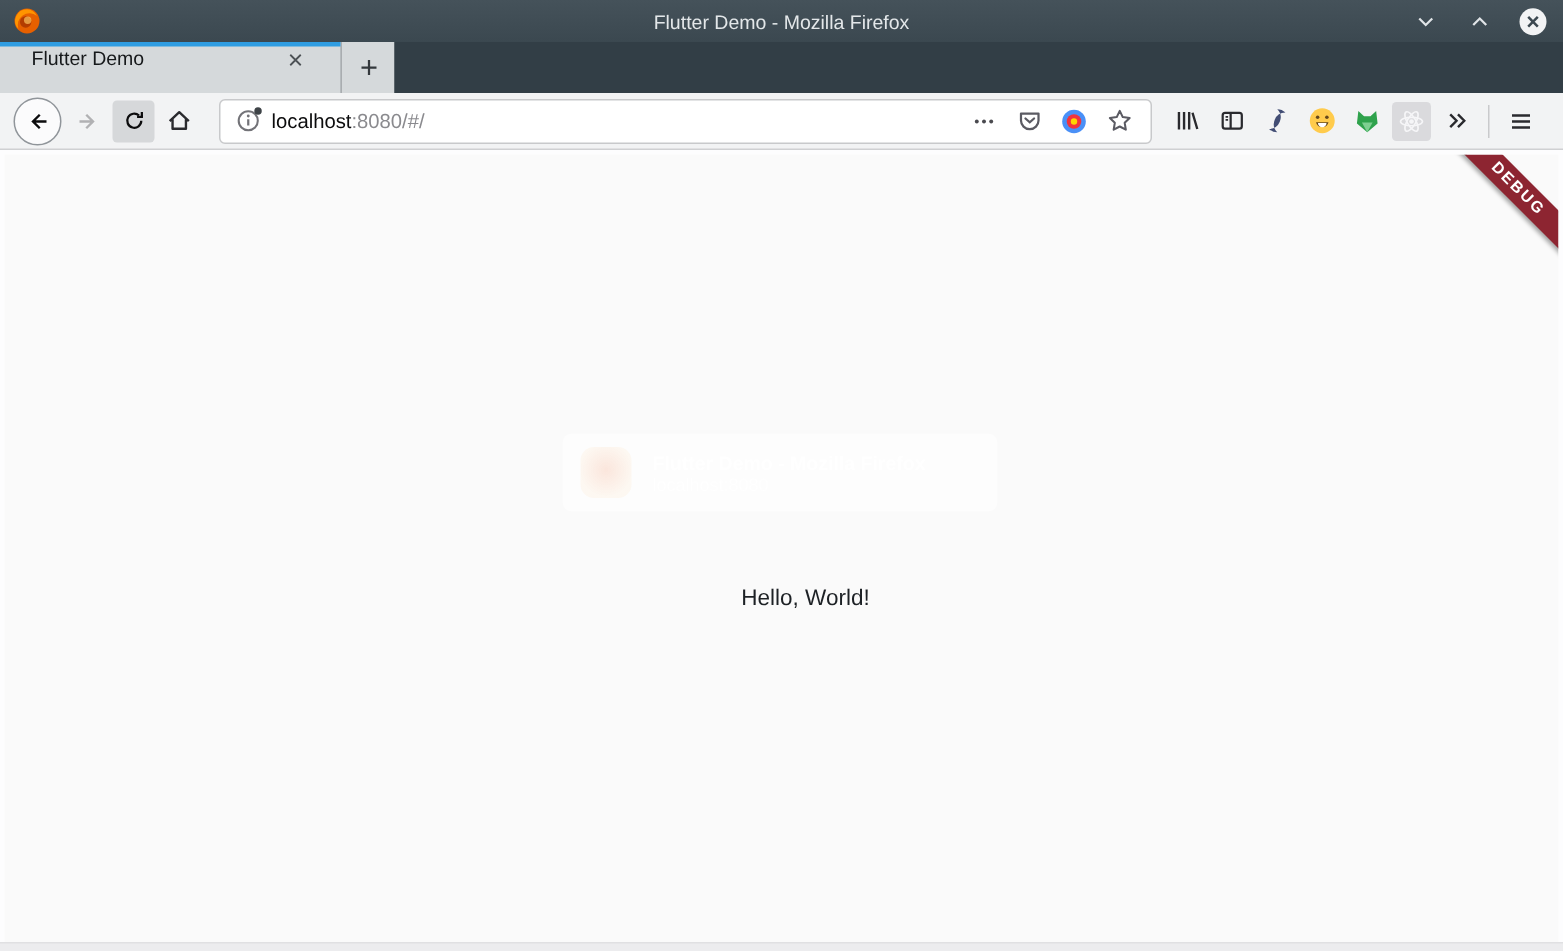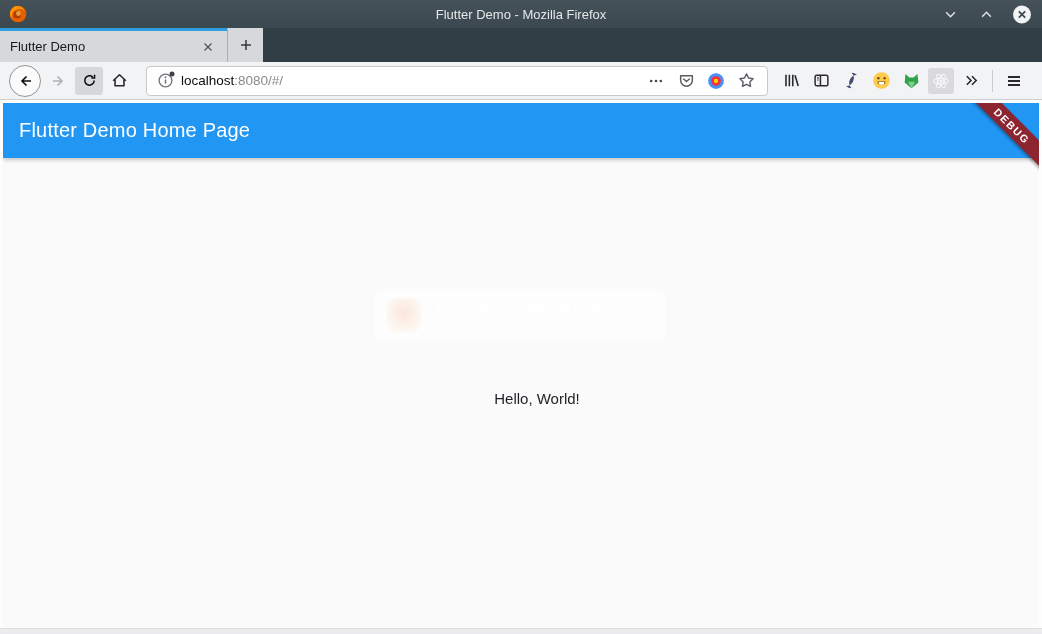--- a/index.html
+++ b/index.html
@@ -10,21 +10,21 @@
   .titlebar{position:absolute;left:0;top:0;width:1042px;height:28px;
     background:linear-gradient(#45525a,#3b4850);display:flex;align-items:center;}
   .fx-logo{position:absolute;left:9px;top:5px;width:18px;height:18px;}
   .win-title{position:absolute;left:0;right:0;text-align:center;color:#e3e7e9;font-size:13px;}
   .win-controls{position:absolute;right:10px;top:0;height:28px;display:flex;align-items:center;gap:16px;}
   .wc{width:20px;height:20px;display:flex;align-items:center;justify-content:center;cursor:pointer;}
 
   
   .tabbar{position:absolute;left:0;top:28px;width:1042px;height:34px;background:#323e46;display:flex;}
   .tab{position:relative;width:227px;height:34px;background:#d5d9db;border-top:3px solid #2f9de2;
-    display:flex;align-items:center;padding:0 10px;cursor:pointer;}
+    display:flex;align-items:flex-start;padding:0 21px;cursor:pointer;}
   .tab-title{font-size:13px;color:#16191b;flex:1;white-space:nowrap;overflow:hidden;}
   .tab-close{width:18px;height:18px;display:flex;align-items:center;justify-content:center;cursor:pointer;}
   .newtab{width:36px;height:34px;background:#d5d9db;border-left:1px solid #a9adb0;
     display:flex;align-items:center;justify-content:center;cursor:pointer;}
   .tabbar-rest{flex:1;background:#323e46;}
 
   
   .toolbar{position:absolute;left:0;top:62px;width:1042px;height:38px;background:#f2f3f4;
     border-bottom:1px solid #cfd0d2;display:flex;align-items:center;padding:0 8px;}
   .tbtn{width:30px;height:30px;display:flex;align-items:center;justify-content:center;cursor:pointer;flex:0 0 auto;}
@@ -239,23 +239,20 @@
     </div>
     <div class="sep"></div>
     <div class="tbtn">
       <svg width="16" height="16" viewBox="0 0 16 16">
           <path d="M2 4h12M2 8h12M2 12h12" stroke="#2a2a2e" stroke-width="1.8"></path>
         </svg>
     </div>
   </div>
 
   <div class="viewport">
-    <div class="appbar">
-      <span class="appbar-title">Flutter Demo Home Page</span>
-    </div>
     <div class="ribbon-wrap">
       <div class="ribbon">DEBUG</div>
     </div>
 
     <div class="ghost">
       <div class="ghost-icon"></div>
       <div class="ghost-lines">
         <div class="ghost-title">Flutter Demo - Mozilla Firefox</div>
         <div class="ghost-sub">localhost:8080</div>
       </div>

